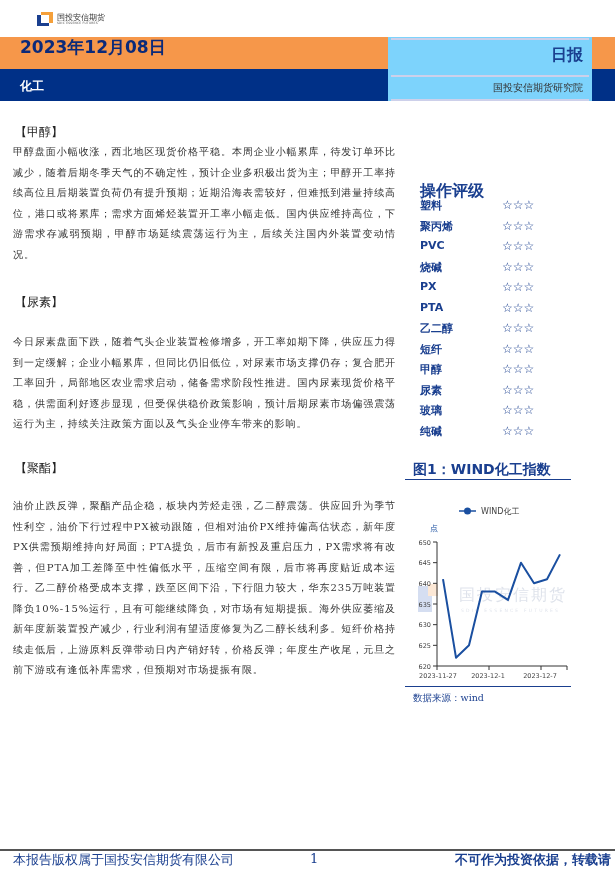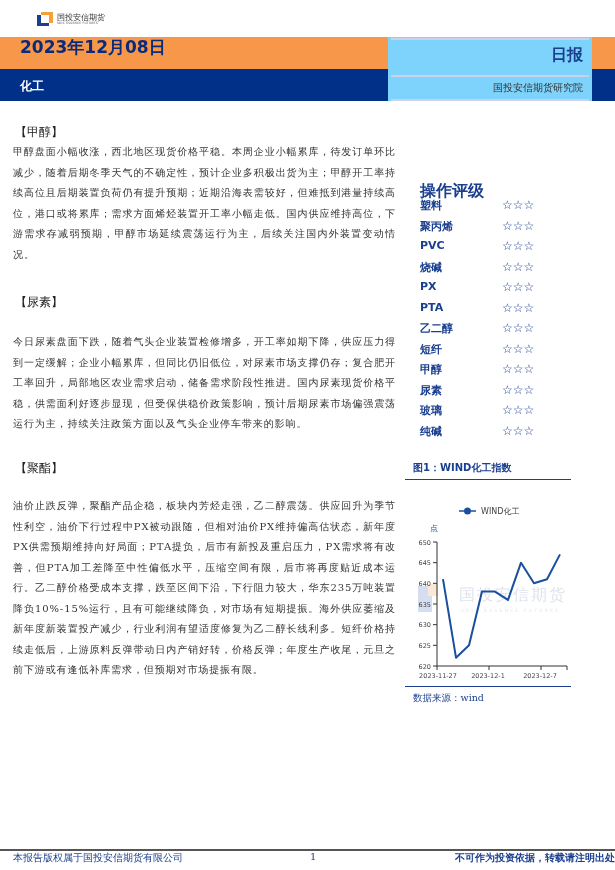--- a/index.html
+++ b/index.html
@@ -21,26 +21,26 @@
   .hline{position:absolute;left:3px;right:3px;height:2px;background:#cdd0ea;}
   .report-type{position:absolute;right:9px;top:8px;font-family:"DejaVu Sans",sans-serif;font-weight:bold;font-size:16px;color:#1a3f8f;}
   .institute{position:absolute;right:9px;top:44px;font-family:"DejaVu Sans",sans-serif;font-size:10px;color:#333;padding-left:18px;}
   .sec-title{font-size:12px;color:#222;left:15px;}
   .para{left:13px;width:383px;font-size:10px;line-height:20.5px;color:#333;text-align:justify;letter-spacing:0.9px;}
   .rating-title{left:420px;top:181px;font-size:16px;color:#1a3f8f;font-weight:bold;}
   .rating-list{left:420px;top:198px;}
   .rating-row{display:flex;height:20.5px;}
   .rating-name{width:82px;font-size:11px;color:#1a3f8f;font-weight:bold;font-family:"DejaVu Sans",sans-serif;}
   .rating-stars{font-size:12px;color:#1a3f8f;letter-spacing:0px;font-family:"DejaVu Sans",sans-serif;}
-  .fig-title{left:413px;top:461px;font-family:"DejaVu Sans",sans-serif;font-weight:bold;font-size:10px;color:#1a3f8f;}
+  .fig-title{left:413px;top:461px;font-family:"DejaVu Sans",sans-serif;font-weight:bold;font-size:14px;color:#1a3f8f;}
   .fig-line{left:405px;top:479px;width:166px;height:1px;background:#1a3f8f;}
   .fig-bottom{left:405px;top:686px;width:166px;height:1px;background:#1a3f8f;}
   .source{left:413px;top:692px;font-size:9.5px;color:#1a3f8f;}
   .footer-line1{left:0;top:849px;width:615px;height:2px;background:#555;}
-  .footer{top:851px;font-size:10px;color:#1a3f8f;}
+  .footer{top:851px;font-size:13px;color:#1a3f8f;}
   svg text{font-family:"DejaVu Sans",sans-serif;}
 </style>
 </head>
 <body>
 
 <div class="abs logo">
   <div class="logo-mark">
     <div class="o"></div>
       <div class="b"></div>
       <div class="w"></div>

